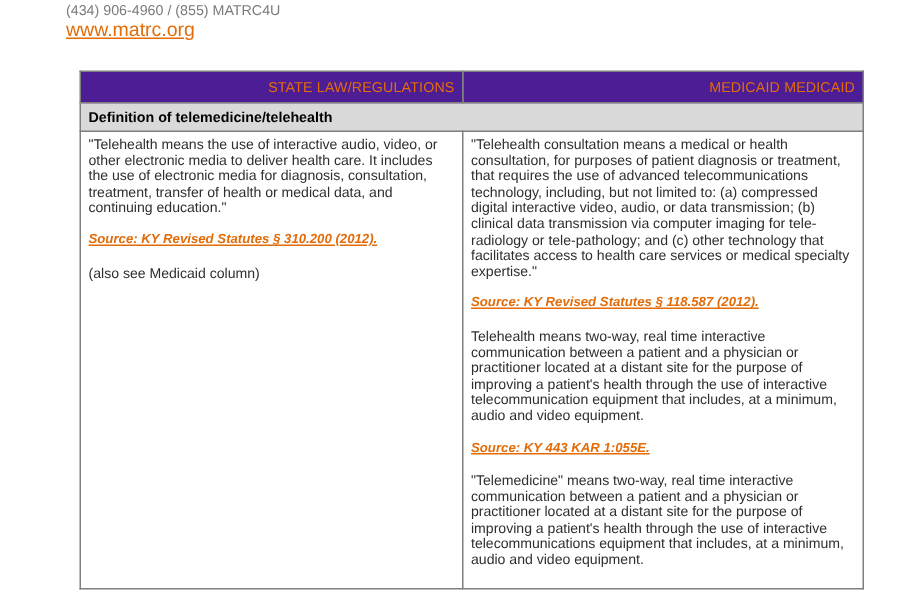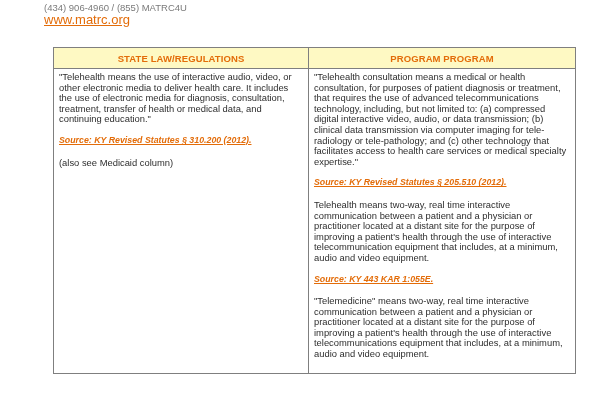--- a/index.html
+++ b/index.html
@@ -39,25 +39,25 @@
     width: 522px;
     border-collapse: collapse;
     table-layout: fixed;
   }
   col.col-left  { width: 255px; }
   col.col-right { width: 267px; }
   .law-table th, .law-table td {
     border: 1px solid #7f7f7f;
   }
   .law-table th {
-    background: #fef9c3;
+    background: #4c1d95;
     color: #e36c09;
-    font-weight: bold;
+    font-weight: normal;
     font-size: 9.5px;
-    text-align: center;
+    text-align: right;
     padding: 5px 5px 4px 5px;
     letter-spacing: 0.1px;
   }
   .section-row {
     background: #d9d9d9;
     color: #000000;
     font-weight: bold;
     font-size: 9.5px;
     padding: 4px 5px 3px 5px;
   }
@@ -90,33 +90,36 @@
   <a class="weblink">www.matrc.org</a>
 
   <table class="law-table">
     <colgroup>
       <col class="col-left">
       <col class="col-right">
     </colgroup>
     <thead>
       <tr>
         <th>STATE LAW/REGULATIONS</th>
-        <th>PROGRAM PROGRAM</th>
+        <th>MEDICAID MEDICAID</th>
       </tr>
     </thead>
     <tbody>
+      <tr>
+        <td class="section-row" colspan="2">Definition of telemedicine/telehealth</td>
+      </tr>
       <tr>
         <td class="cell">
           <p>"Telehealth means the use of interactive audio, video, or other electronic media to deliver health care. It includes the use of electronic media for diagnosis, consultation, treatment, transfer of health or medical data, and continuing education."</p>
           <p class="source">Source: KY Revised Statutes § 310.200  (2012).</p>
           <p class="note">(also see Medicaid column)</p>
         </td>
         <td class="cell">
           <p>"Telehealth consultation means a medical or health consultation, for purposes of patient diagnosis or treatment, that requires the use of advanced telecommunications technology, including, but not limited to: (a) compressed digital interactive video, audio, or data transmission; (b) clinical data transmission via computer imaging for tele-radiology or tele-pathology; and (c) other technology that facilitates access to health care services or medical specialty expertise."</p>
-          <p class="source">Source: KY Revised Statutes § 205.510 (2012).</p>
+          <p class="source">Source: KY Revised Statutes § 118.587 (2012).</p>
           <p>Telehealth means two-way, real time interactive communication between a patient and a physician or practitioner located at a distant site for the purpose of improving a patient's health through the use of interactive telecommunication equipment that includes, at a minimum, audio and video equipment.</p>
           <p class="source">Source: KY 443 KAR 1:055E.</p>
           <p>"Telemedicine" means two-way, real time interactive communication between a patient and a physician or practitioner located at a distant site for the purpose of improving a patient's health through the use of interactive telecommunications equipment that includes, at a minimum, audio and video equipment.</p>
         </td>
       </tr>
     </tbody>
   </table>
 
 </div>
 

